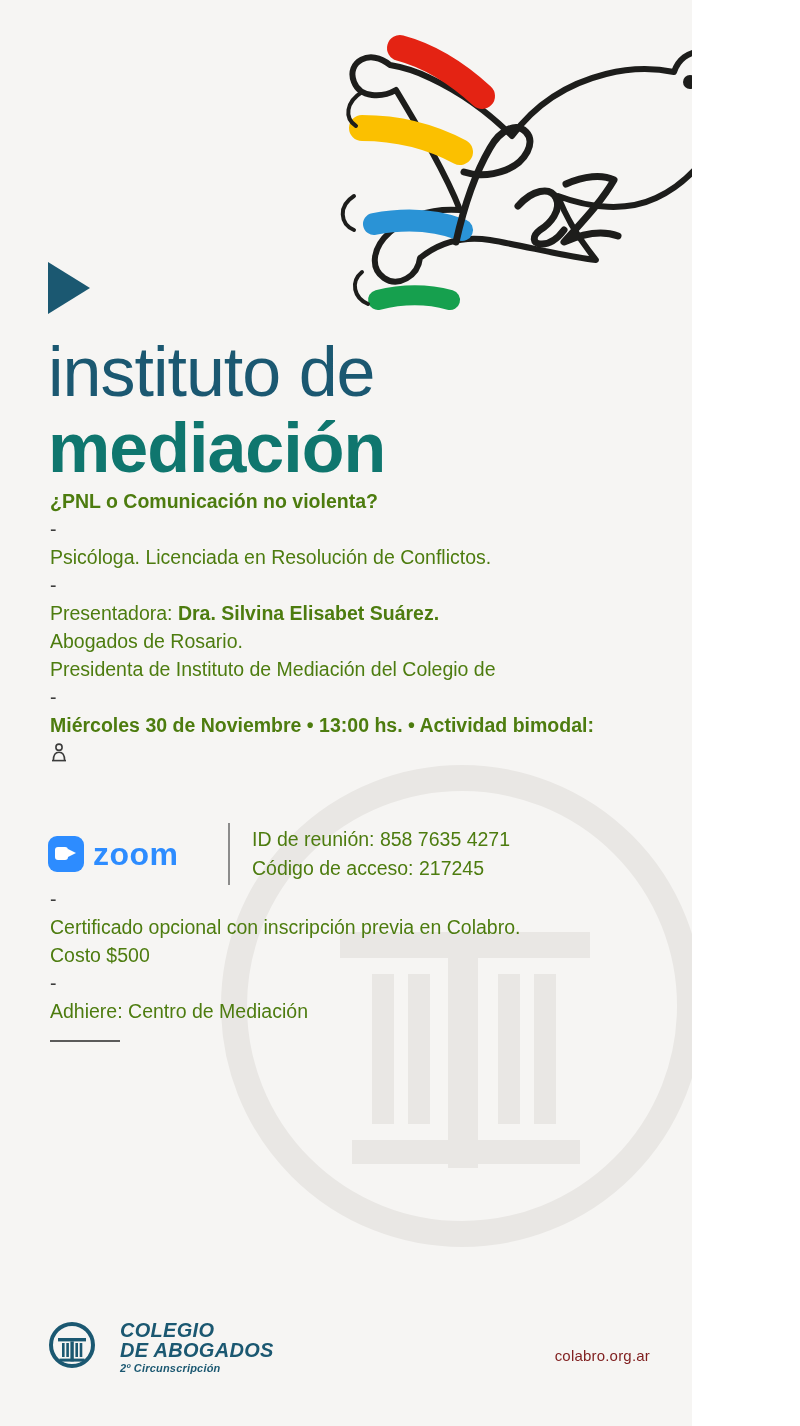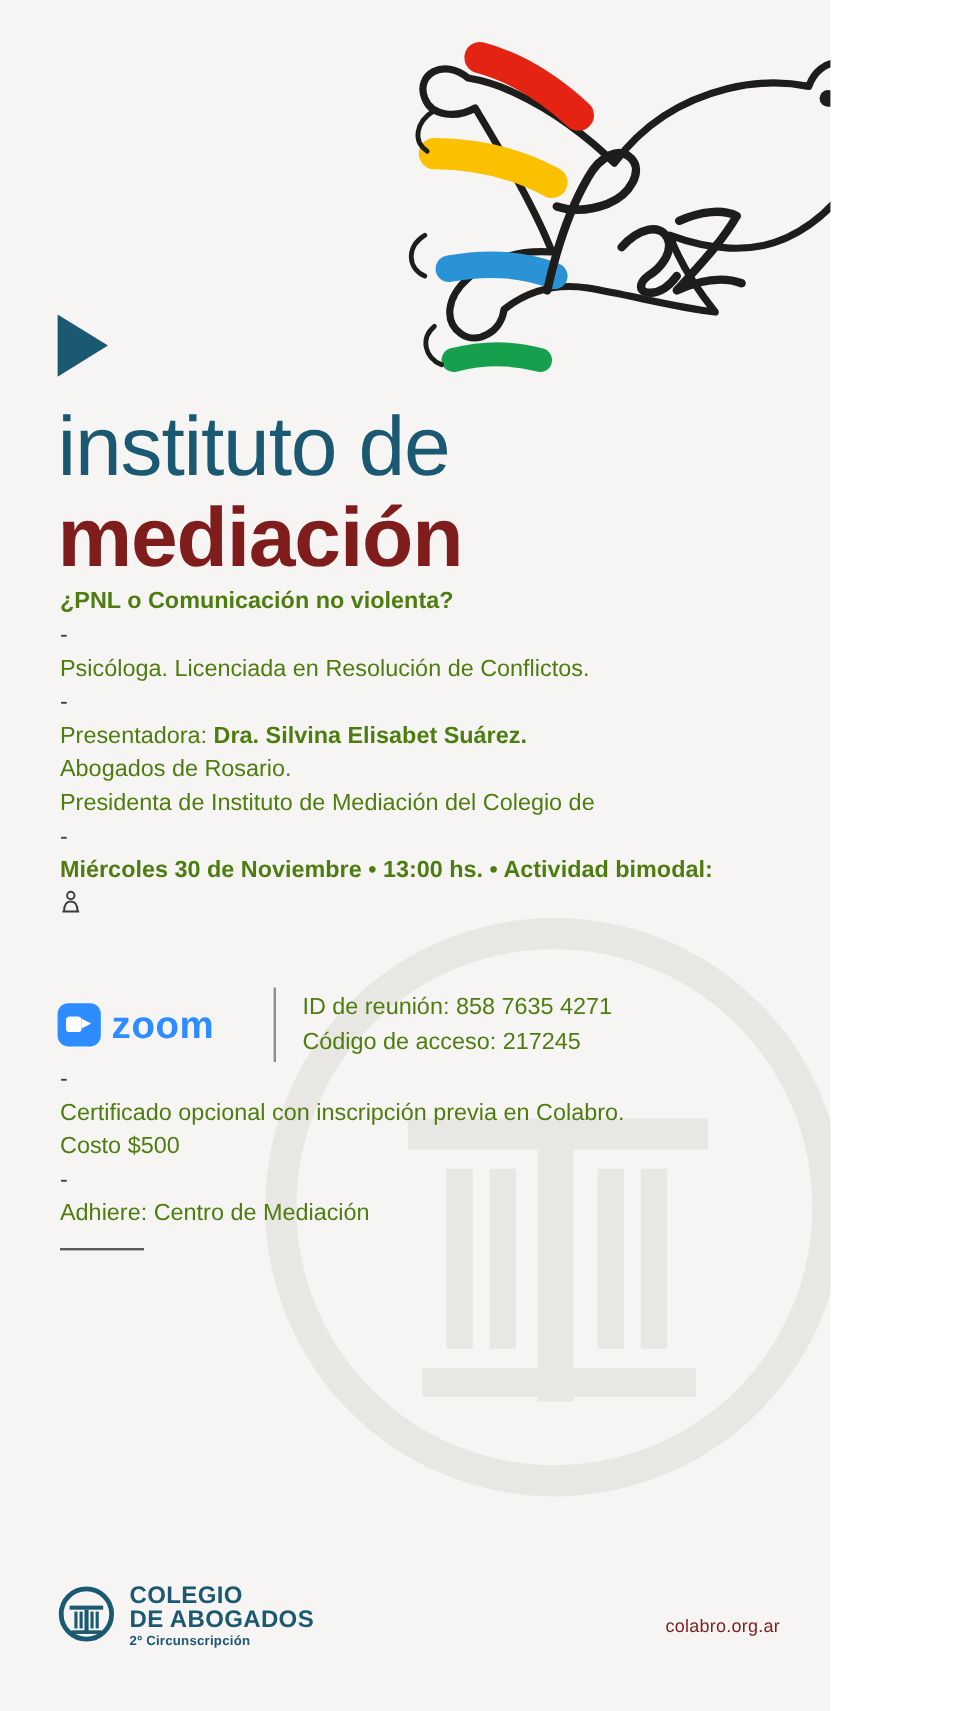--- a/index.html
+++ b/index.html
@@ -56,21 +56,21 @@
     font-size: 70px;
     line-height: 0.98;
     letter-spacing: -1px;
     color: #1b5871;
     font-weight: 300;
   }
   .title-line2 {
     font-size: 70px;
     line-height: 1.0;
     letter-spacing: -1px;
-    color: #7f1d1d;
+    color: #0f766e;
     font-weight: 700;
     margin-top: 6px;
   }
   .body-block {
     position: absolute;
     left: 50px;
     top: 487px;
     width: 710px;
     color: #3c3c3b;
   }
@@ -157,21 +157,22 @@
     height: 2px;
     background: #5b5b5a;
   }
   
   .footer-logo {
     position: absolute;
     left: 48px;
     bottom: 52px;
     display: flex;
     align-items: center;
-    gap: 12px;
+    gap: 24px;
+    font-style: italic;
   }
   .col-mark {
     width: 48px;
     height: 52px;
     flex: none;
   }
   .col-text {
     line-height: 1.02;
   }
   .col-text .l1, .col-text .l2 {

